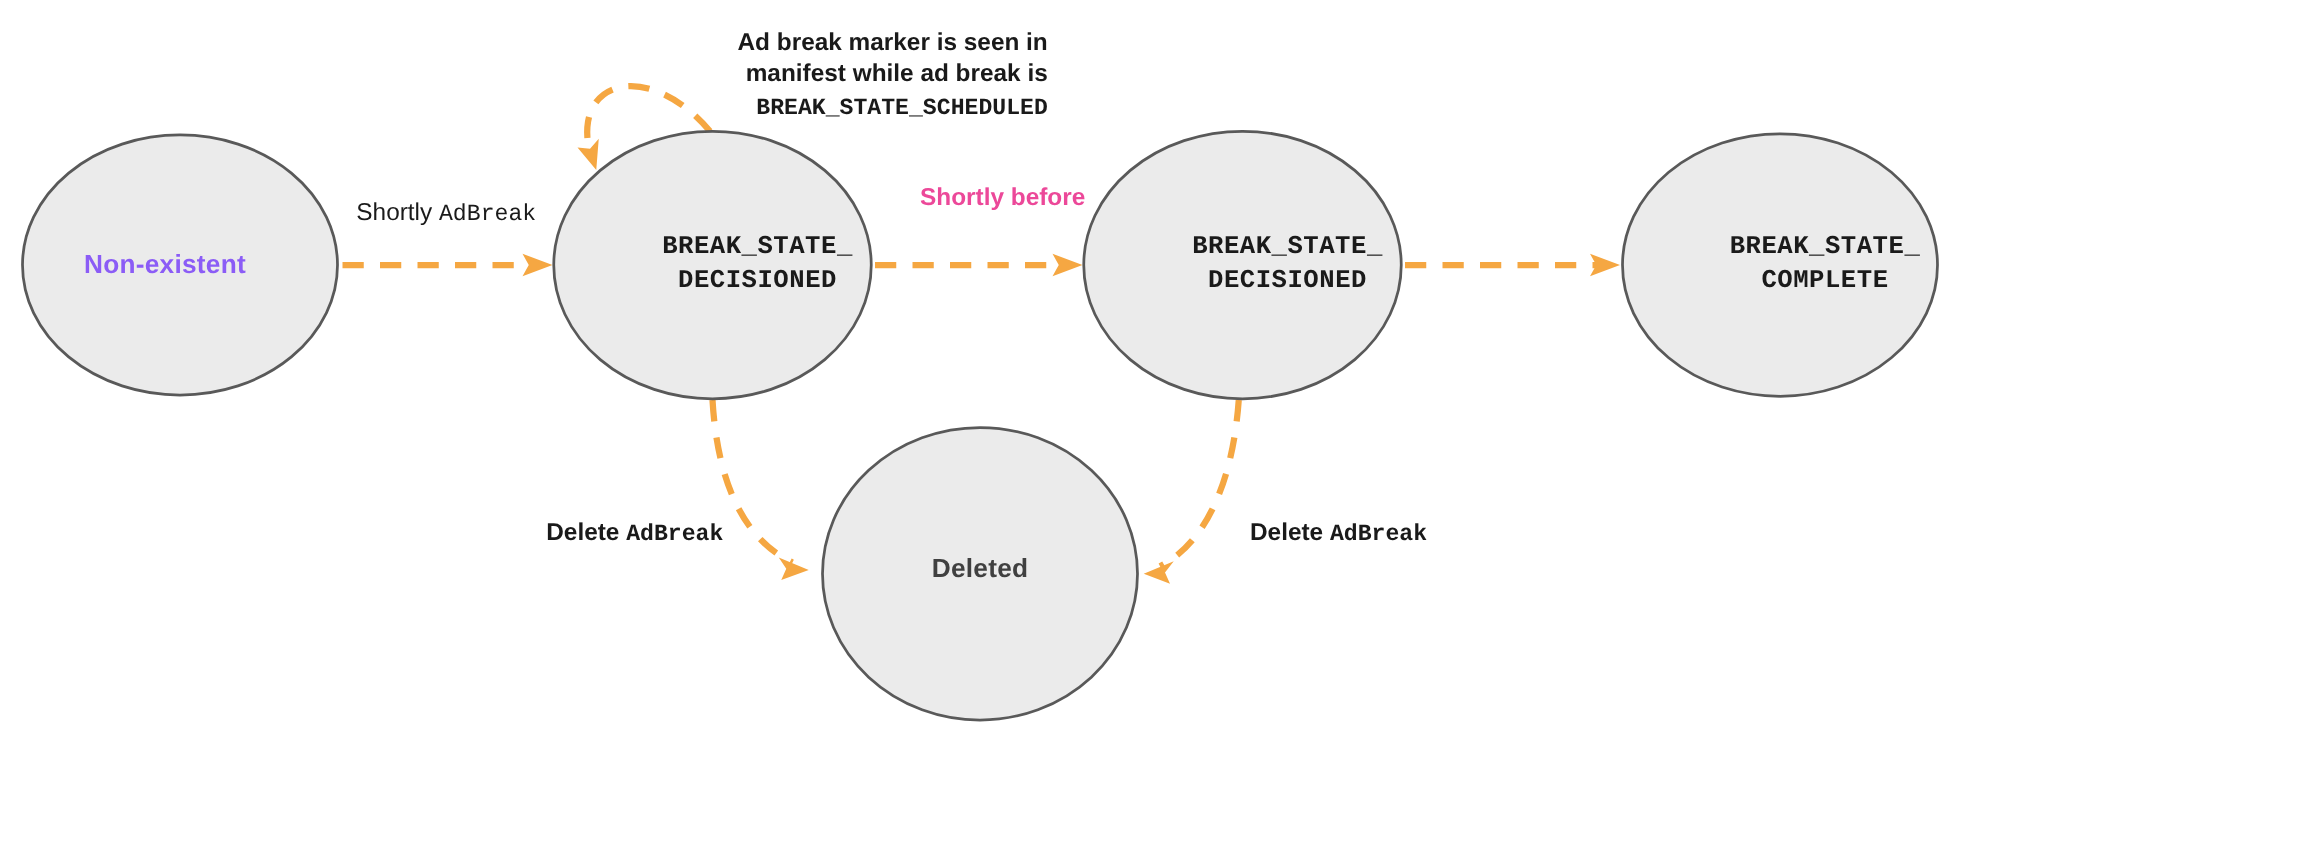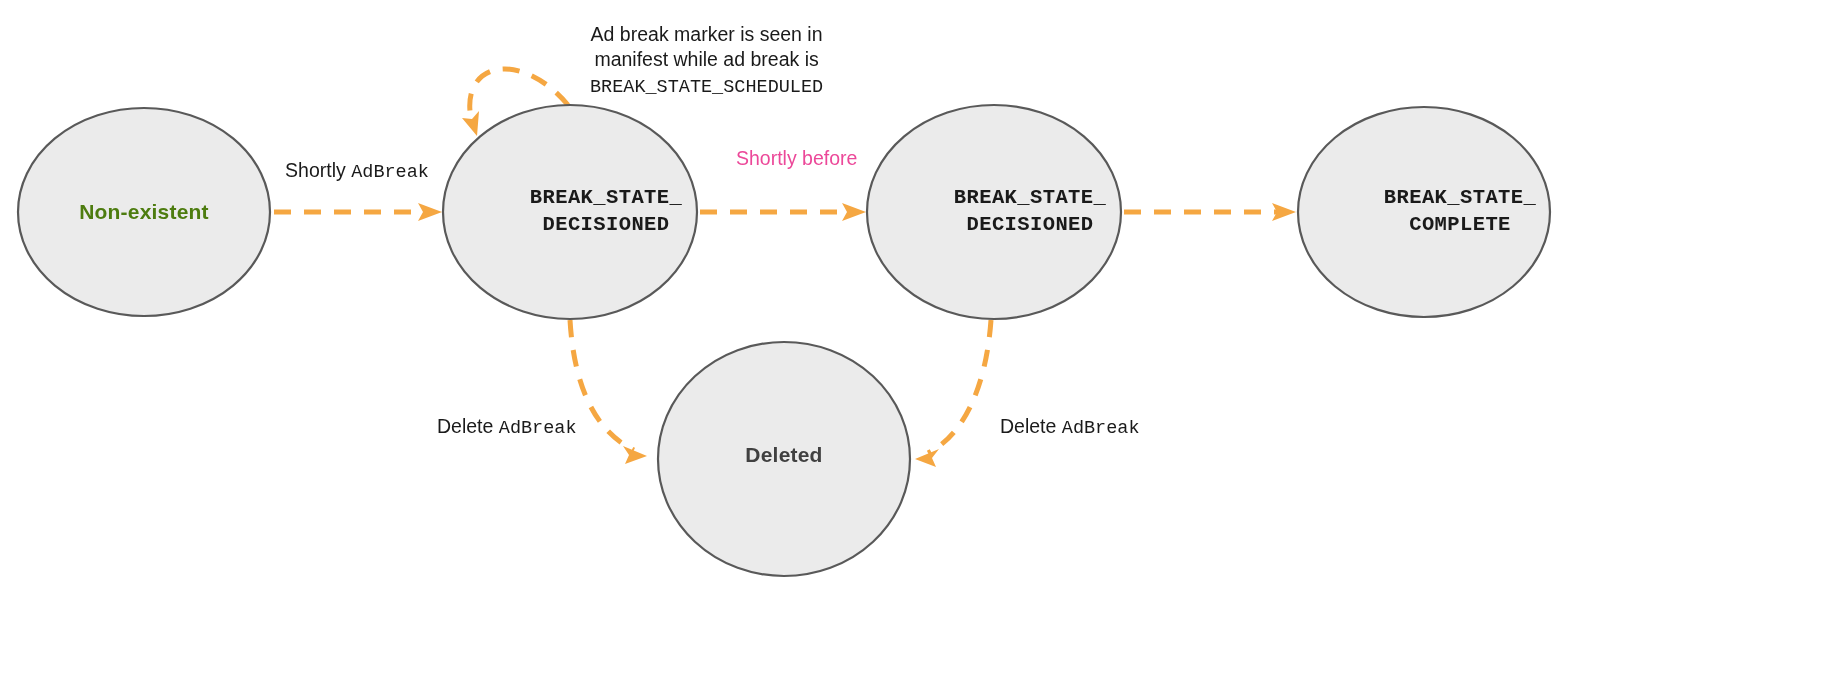--- a/index.html
+++ b/index.html
@@ -75,21 +75,21 @@
     font-family: "Liberation Mono", monospace;
     font-size: 18.5px;
   }
   .edge-label .ln {
     display: block;
   }
   .center-x {
     transform: translateX(-50%);
     text-align: center;
   }
-  .left-x { text-align: center; }
+  .left-x { text-align: right; font-weight: bold; }
 </style>
 </head>
 <body style="background: rgb(255, 255, 255);">
 
 <div id="diagram-root">
 
   <svg class="canvas" viewBox="0 0 1844 687">
 
     <g>
       <path class="edge-path" d="M 274 212 L 430 212" style="stroke: rgb(245, 167, 66);"></path>
@@ -121,21 +121,21 @@
       <path class="arrow-head" d="M 915 459 L 939 449 L 932 458 L 936 467 Z" style="fill: rgb(245, 167, 66);"></path>
     </g>
 
     <ellipse class="node-ellipse" cx="144" cy="212" rx="126" ry="104" style="fill: rgb(235, 235, 235); stroke: rgb(89, 89, 89);"></ellipse>
     <ellipse class="node-ellipse" cx="570" cy="212" rx="127" ry="107" style="fill: rgb(235, 235, 235); stroke: rgb(89, 89, 89);"></ellipse>
     <ellipse class="node-ellipse" cx="994" cy="212" rx="127" ry="107" style="fill: rgb(235, 235, 235); stroke: rgb(89, 89, 89);"></ellipse>
     <ellipse class="node-ellipse" cx="1424" cy="212" rx="126" ry="105" style="fill: rgb(235, 235, 235); stroke: rgb(89, 89, 89);"></ellipse>
     <ellipse class="node-ellipse" cx="784" cy="459" rx="126" ry="117" style="fill: rgb(235, 235, 235); stroke: rgb(89, 89, 89);"></ellipse>
   </svg>
 
-  <div class="label node-label sans" style="left: 144px; top: 212px; color: #4d7c0f;"><div>Non-existent</div></div>
+  <div class="label node-label sans" style="left: 132px; top: 212px; color: #8b5cf6;"><div>Non-existent</div></div>
   <div class="label node-label mono" style="left: 570px; top: 212px; color: rgb(26, 26, 26);"><div>BREAK_STATE_</div><div>DECISIONED</div></div>
   <div class="label node-label mono" style="left: 994px; top: 212px; color: rgb(26, 26, 26);"><div>BREAK_STATE_</div><div>DECISIONED</div></div>
   <div class="label node-label mono" style="left: 1424px; top: 212px; color: rgb(26, 26, 26);"><div>BREAK_STATE_</div><div>COMPLETE</div></div>
   <div class="label node-label sans" style="left: 784px; top: 455px; color: #404040;"><div>Deleted</div></div>
 
   <div class="label edge-label center-x" style="left: 357px; top: 158px; color: rgb(26, 26, 26);"><span class="ln"><span>Shortly </span><span class="mono">AdBreak</span></span></div>
   <div class="label edge-label left-x" style="left: 590px; top: 22px; color: rgb(26, 26, 26);"><span class="ln"><span>Ad break marker is seen in</span></span><span class="ln"><span>manifest while ad break is</span></span><span class="ln"><span class="mono">BREAK_STATE_SCHEDULED</span></span></div>
   <div class="label edge-label left-x" style="left: 736px; top: 146px; color: #ec4899;"><span class="ln"><span>Shortly before</span></span></div>
   <div class="label edge-label left-x" style="left: 437px; top: 414px; color: rgb(26, 26, 26);"><span class="ln"><span>Delete </span><span class="mono">AdBreak</span></span></div>
   <div class="label edge-label left-x" style="left: 1000px; top: 414px; color: rgb(26, 26, 26);"><span class="ln"><span>Delete </span><span class="mono">AdBreak</span></span></div>

